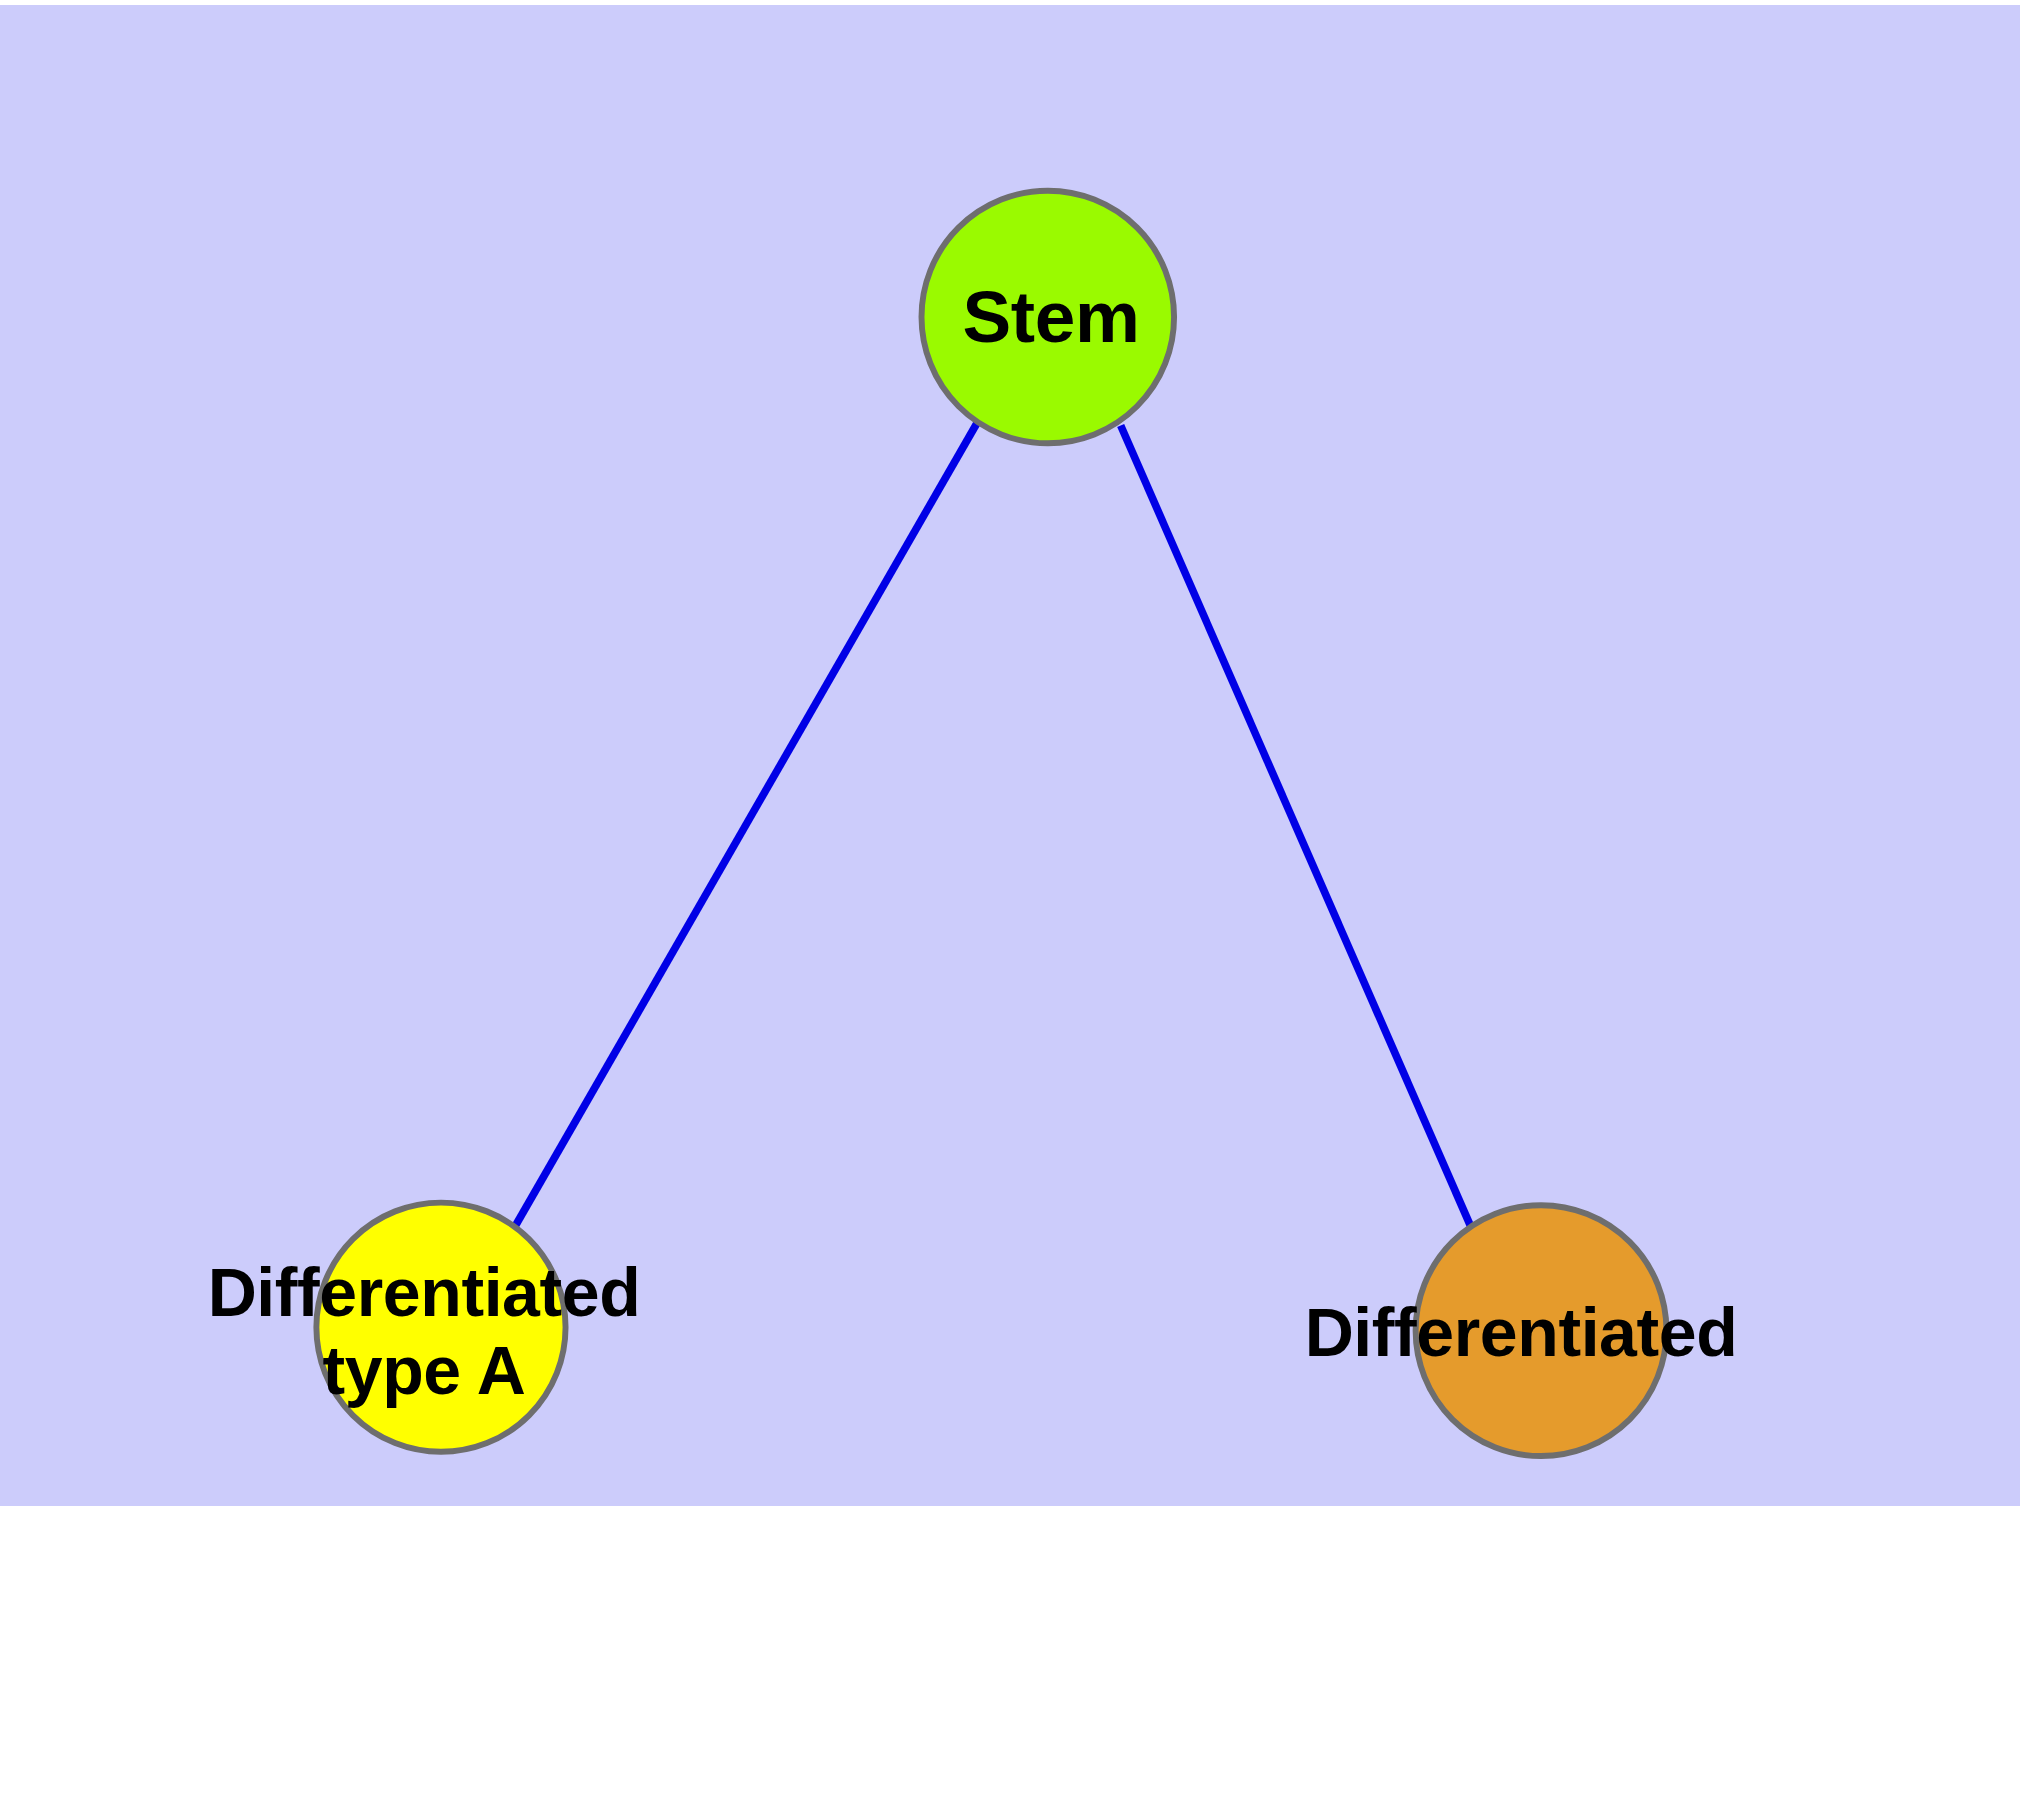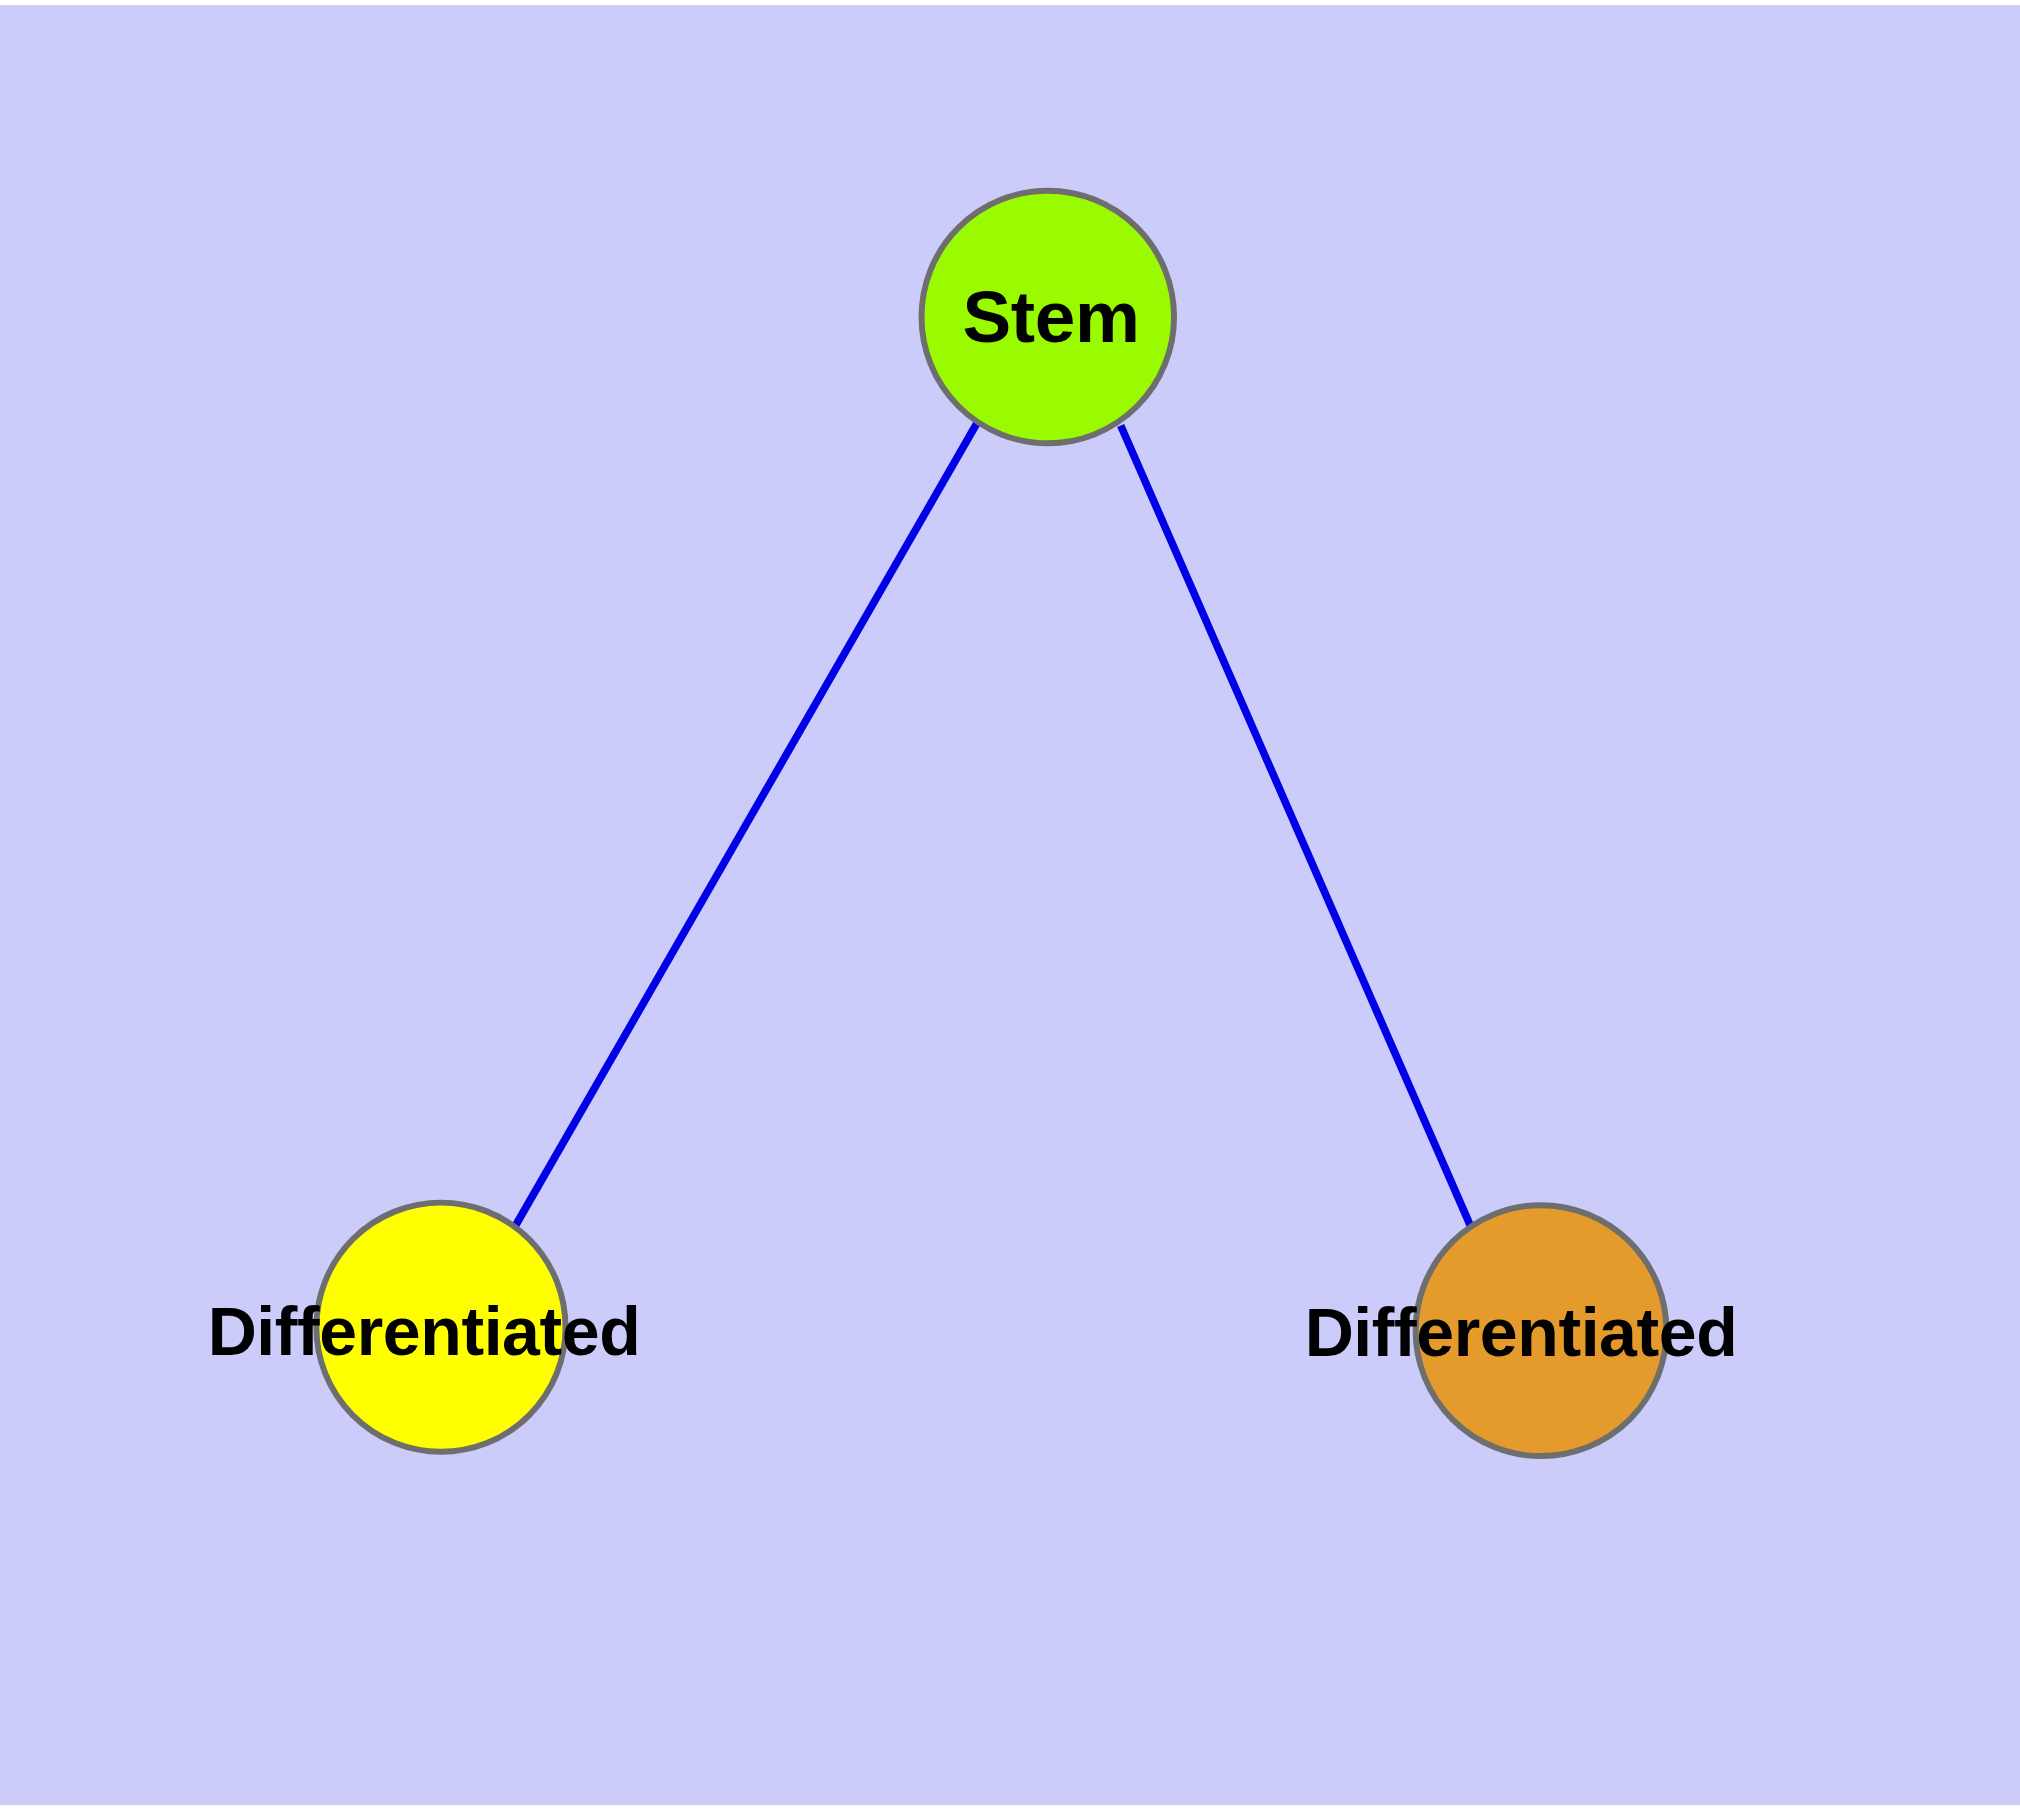--- a/index.html
+++ b/index.html
@@ -4,21 +4,21 @@
 <title>Cell Differentiation Graph</title>
 <style>
   html, body {
     margin: 0;
     padding: 0;
     background: #ffffff;
   }
   #canvas {
     position: relative;
     width: 2021px;
-    height: 1812px;
+    height: 1506px;
     background: #ffffff;
     overflow: hidden;
     font-family: "Liberation Sans", sans-serif;
   }
   #plot-bg {
     position: absolute;
     left: 0;
     top: 5.1px;
     width: 2021px;
     height: 1800px;
@@ -79,20 +79,21 @@
       <circle cx="1818" cy="1570" r="148" fill="#e59b2c" stroke="#6e6e6e" stroke-width="7"></circle>
     </g>
   </svg>
 
   <div class="node-label" id="label-stem">
     <div>Stem</div>
   </div>
 
   <div class="node-label" id="label-diff-a">
     <div>Differentiated</div>
+    <div>type A</div>
   </div>
 
   <div class="node-label" id="label-diff-b">
     <div>Differentiated</div>
   </div>
 
 </div>
 
 
 </body></html>

